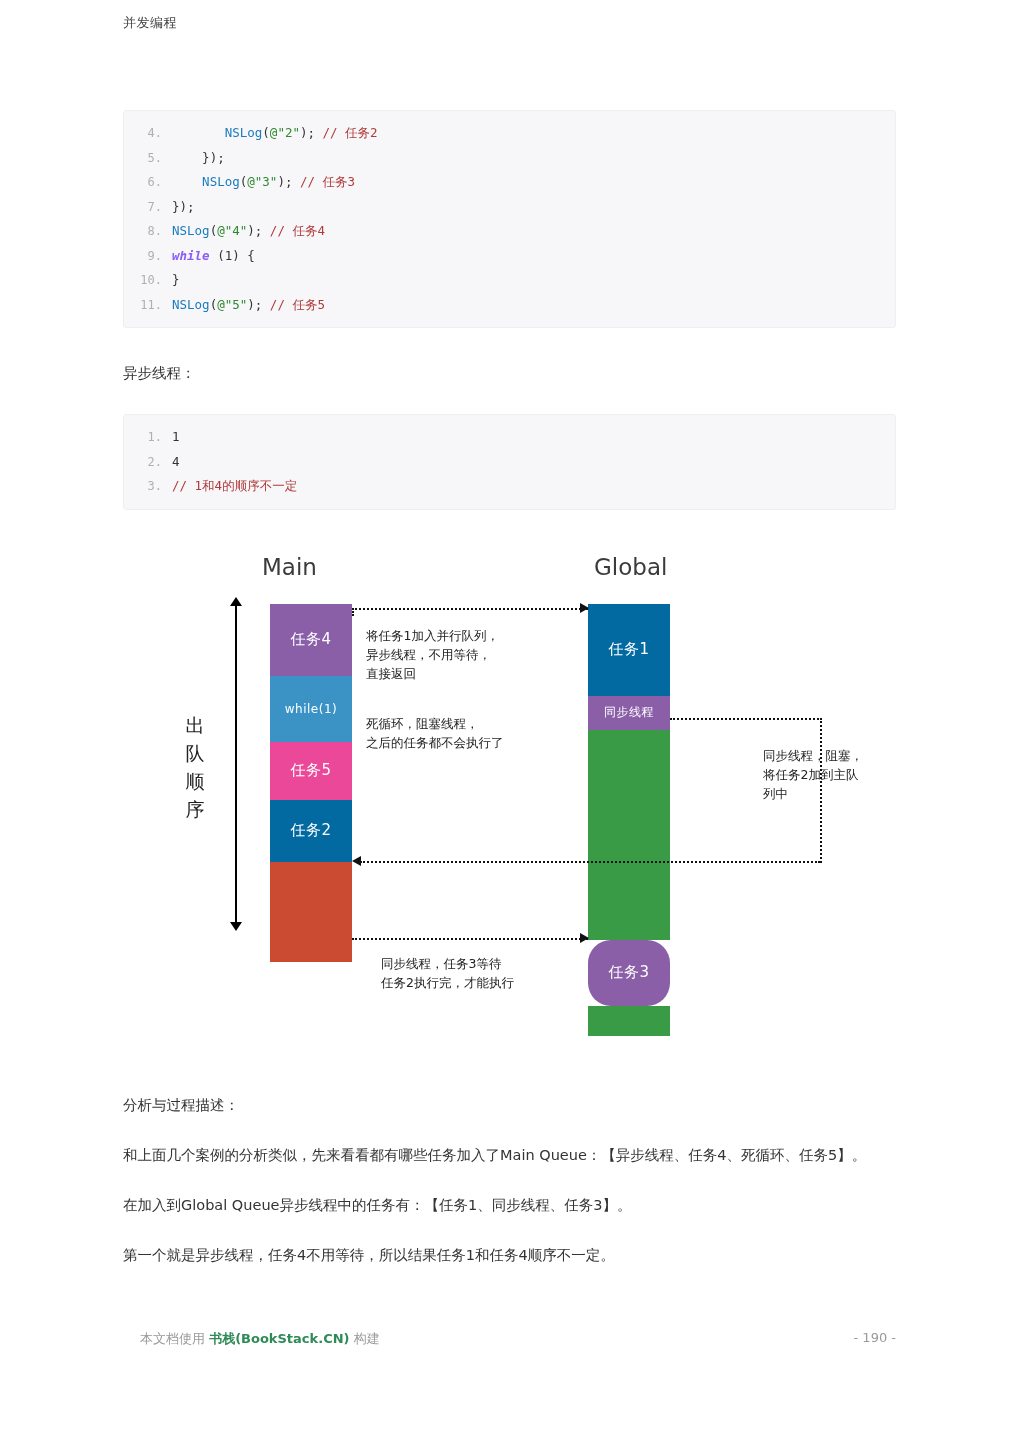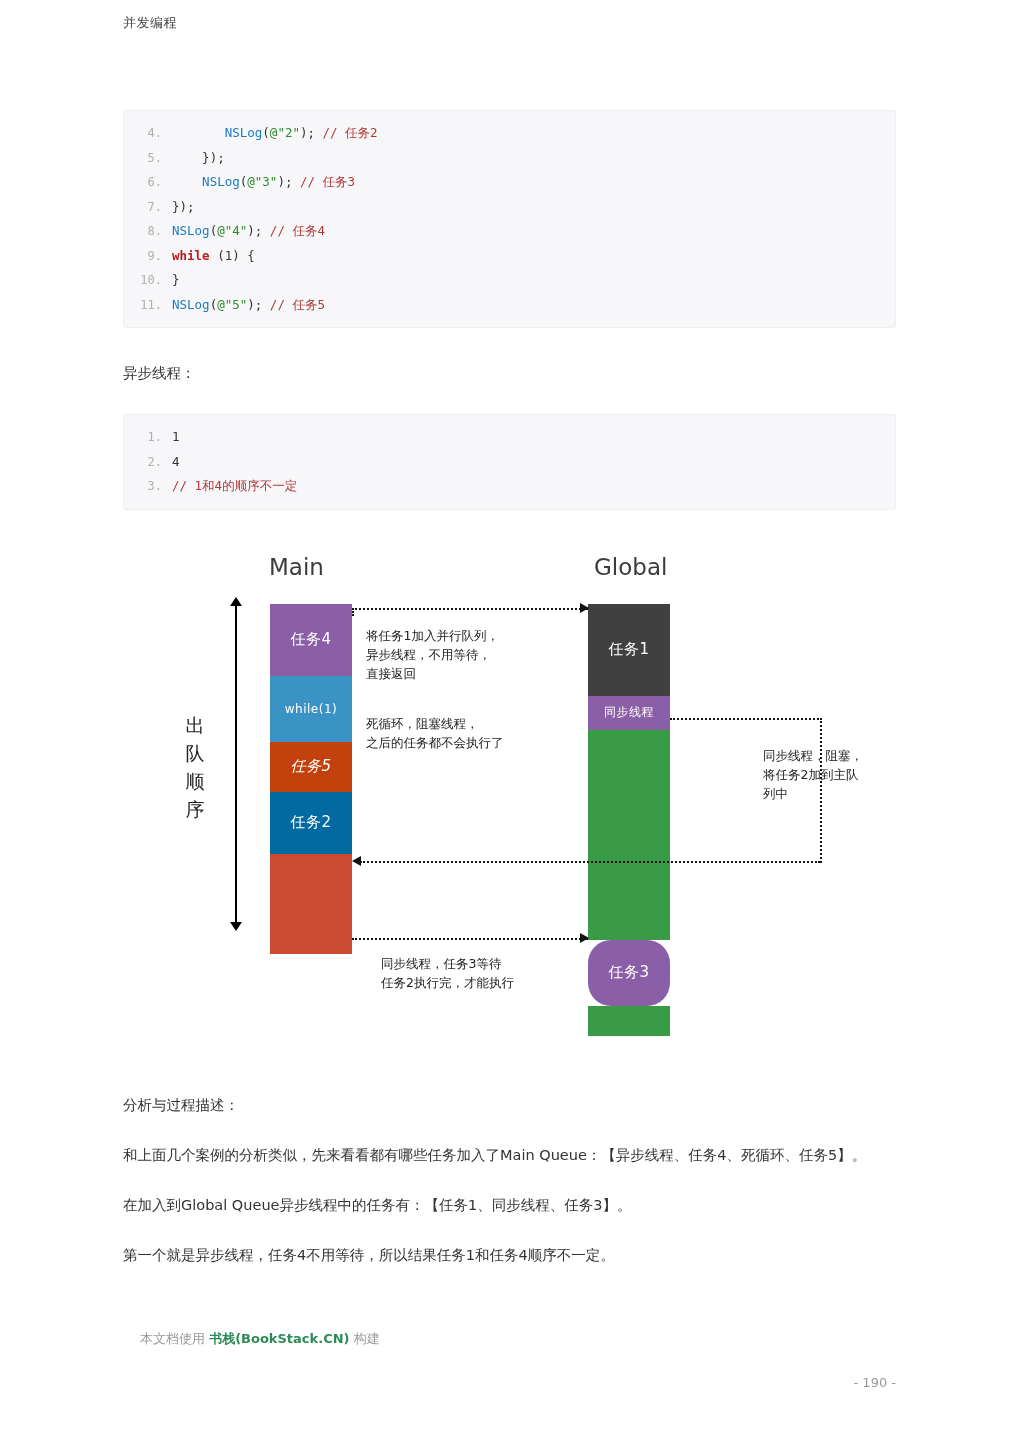--- a/index.html
+++ b/index.html
@@ -60,21 +60,21 @@
     box-sizing: border-box;
     user-select: none;
     font-size: 12px;
   }
   .code-text {
     white-space: pre;
     color: #333333;
   }
   .tok-fn { color: #1a7bbf; }
   .tok-str { color: #2f8a2f; }
-  .tok-kw { color: #b91c1c; font-weight: bold; }
+  .tok-kw { color: #8b5cf6; font-weight: bold; font-style: italic; }
   .tok-com { color: #b03a3a; }
   .tok-pun { color: #333333; }
 
   .para {
     font-size: 14.5px;
     line-height: 30px;
     color: #333333;
     margin: 0;
   }
   .gap-a { height: 30px; }
@@ -185,21 +185,20 @@
   }
   .footer-left .bs {
     color: #2e8b57;
     font-weight: bold;
   }
   .footer-right {
     position: absolute;
     right: 123px;
     top: 0;
     color: #9a9a9a;
-    margin-top: 45px;
   }
 </style>
 </head>
 <body>
 
 <div class="page">
 
   <div class="header-title">并发编程</div>
 
   <div class="content">
@@ -219,41 +218,41 @@
     <p class="para">异步线程：</p>
     <div class="gap-b"></div>
 
     <div class="codeblock" id="cb2">
         <div class="code-line"><span class="ln">1.</span><span class="code-text"><span class="tok-pun">1</span></span></div>
         <div class="code-line"><span class="ln">2.</span><span class="code-text"><span class="tok-pun">4</span></span></div>
         <div class="code-line"><span class="ln">3.</span><span class="code-text"><span class="tok-com">// 1和4的顺序不一定</span></span></div>
       </div>
 
     <div class="figure">
-      <div class="fig-label" style="left:146px; top:18px;text-align:center;">Main</div>
+      <div class="fig-label" style="left:139px; top:18px;text-align:center;">Main</div>
       <div class="fig-label" style="left:471px; top:18px;">Global</div>
 
       <div class="vaxis" style="left:112px; top:68px; height:320px;"></div>
       <div class="vtext" style="left:60px; top:175px;">
         <span>出</span><br>
         <span>队</span><br>
         <span>顺</span><br>
         <span>序</span>
       </div>
 
       <div class="col" id="mainCol" style="left:147px; top:68px;">
           <div class="cell" style="height: 72px; background: rgb(138, 95, 168);">任务4</div>
           <div class="cell small" style="height: 66px; background: rgb(58, 147, 196);">while(1)</div>
-          <div class="cell" style="height: 50px; background: #c2410c; font-style: italic;">任务5</div>
+          <div class="cell" style="height: 58px; background: #ec4899;">任务5</div>
           <div class="cell" style="height: 62px; background: #0369a1;">任务2</div>
           <div class="cell" style="height: 100px; background: rgb(203, 75, 50);"></div>
         </div>
 
       <div class="col" id="globalCol" style="left:465px; top:68px;">
-          <div class="cell" style="height: 92px; background: #404040;">任务1</div>
+          <div class="cell" style="height: 92px; background: #0369a1;">任务1</div>
           <div class="cell small" style="height: 34px; background: rgb(138, 95, 168);">同步线程</div>
           <div class="cell" style="height: 210px; background: rgb(58, 155, 70);"></div>
           <div class="cell" style="height: 66px; background: rgb(138, 95, 168); border-radius: 23px;">任务3</div>
           <div class="cell" style="height: 30px; background: rgb(58, 155, 70);"></div>
         </div>
 
       <div class="dotline-h" style="left:229px; top:72px; width:236px;"></div>
       <div class="arrow-r" style="left:457px; top:67px;"></div>
       <div class="dotline-v" style="left:229px; top:72px; height:8px;"></div>
 

